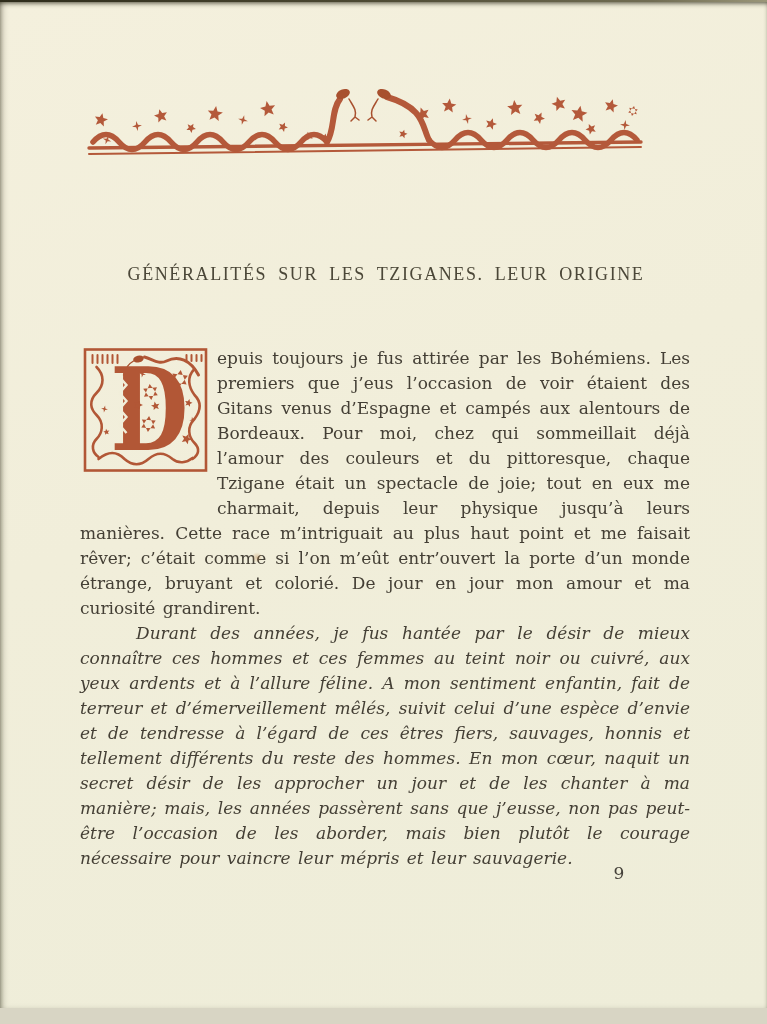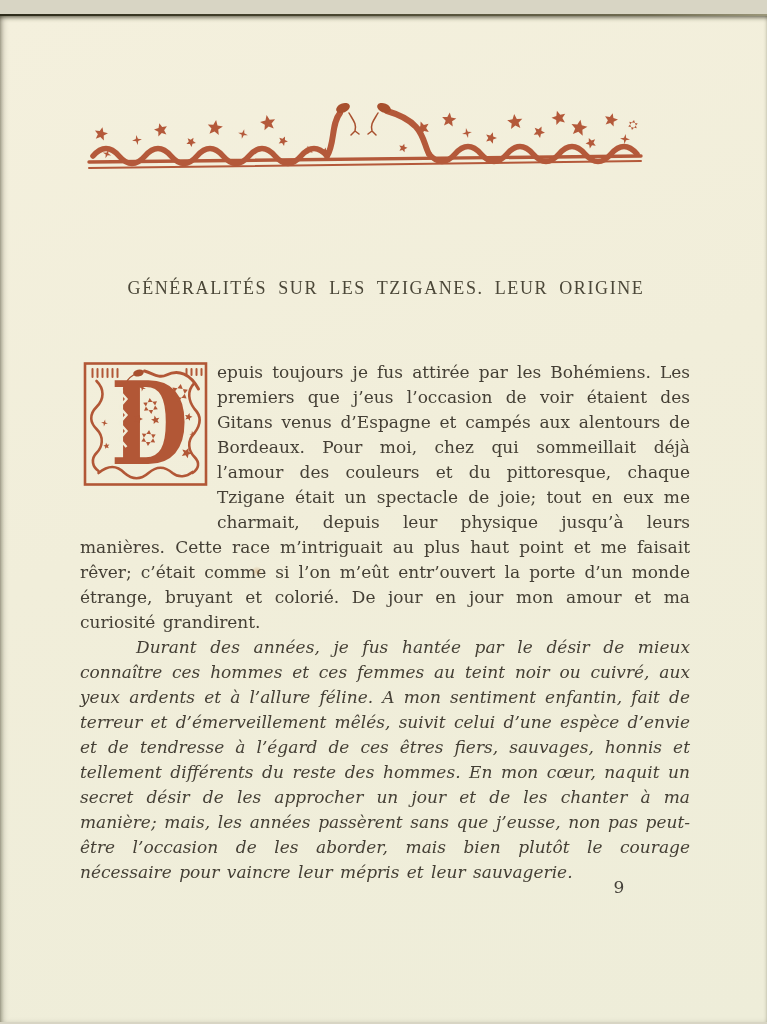--- a/index.html
+++ b/index.html
@@ -1,19 +1,19 @@
 <!DOCTYPE html>
 <html><head>
 <meta charset="utf-8">
 <style>
   html,body{margin:0;padding:0;background:#d8d5c4;}
   .page{
     position:relative;
     width:767px;height:1008px;
-    margin:14px auto;
+    margin:0 auto;
     background:linear-gradient(160deg,#f4f0dd 0%,#f1eeda 45%,#eeedd9 100%);
     overflow:hidden;
     box-shadow:inset 0 5px 5px -2px rgba(48,46,28,.85),
                inset 5px 0 7px -4px rgba(48,46,28,.5);
     font-family:"DejaVu Serif", serif;
   }
   .edge-top{position:absolute;top:0;left:0;width:100%;height:2px;
     background:linear-gradient(90deg,#2e2c1b,#4a4731 45%,#716d53 85%,#9a9679);}
   .ornament{position:absolute;left:84px;top:84px;width:562px;height:82px;}
   .chapter-title{

